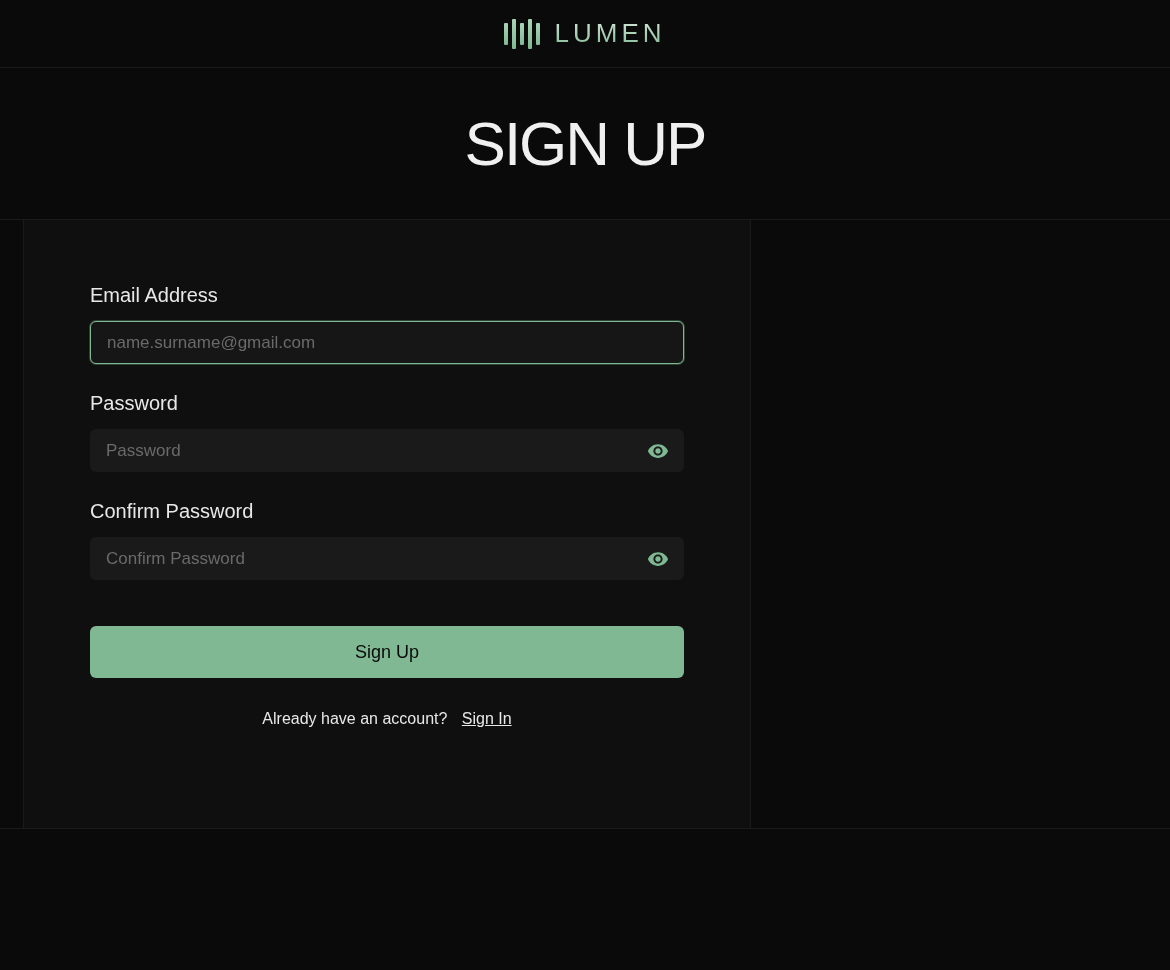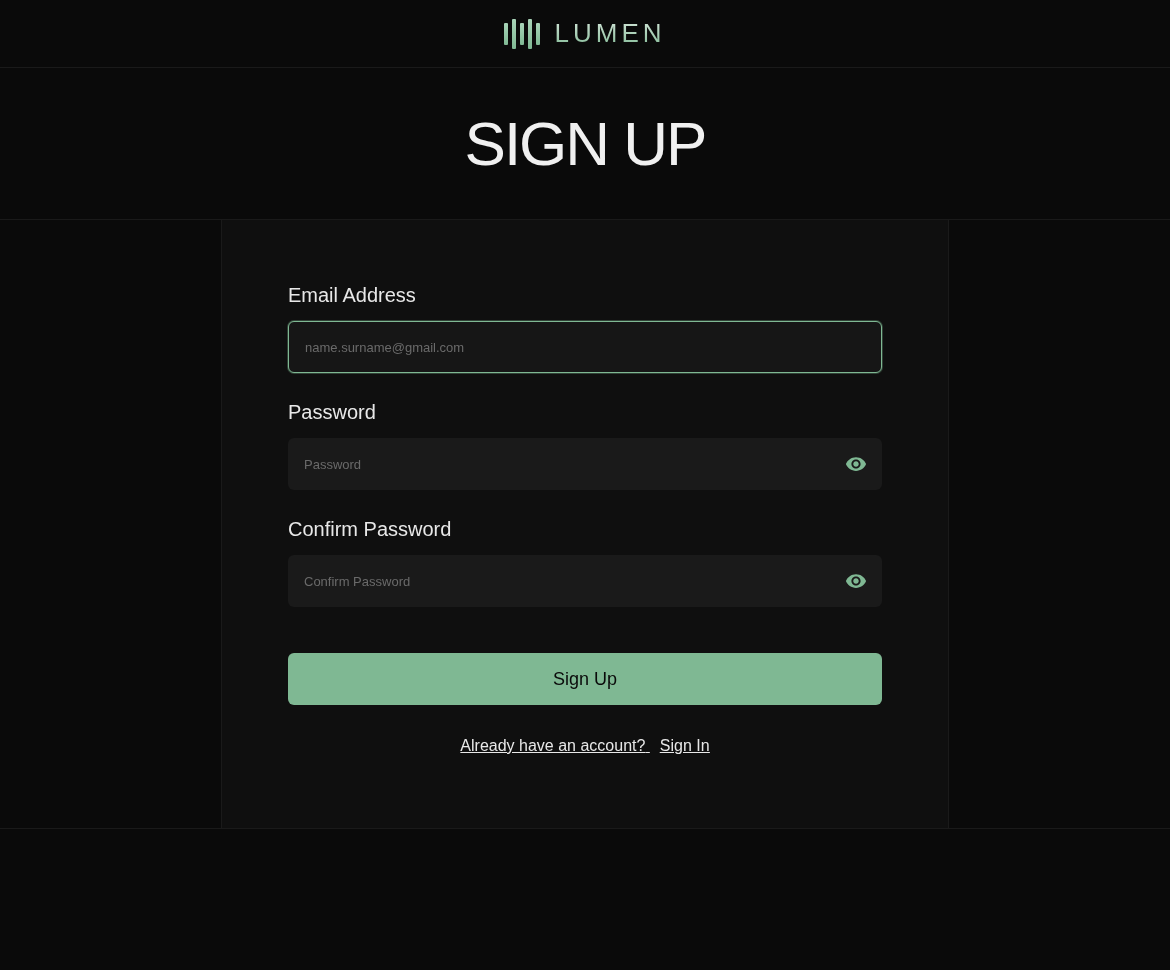--- a/index.html
+++ b/index.html
@@ -70,22 +70,22 @@
 
     .page-title {
       font-size: 62px;
       font-weight: 500;
       letter-spacing: -2px;
       color: #f0f0f0;
     }
 
     .form-section {
       display: flex;
-      justify-content: center;
       height: 608px;
+      padding-left: 23px;
     }
 
     .form-card {
       width: 728px;
       background: #0f0f0f;
       padding: 64px 66px 40px 66px;
       border-left: 1px solid #1a1a1a;
       border-right: 1px solid #1a1a1a;
     }
 
@@ -100,26 +100,26 @@
       color: #e8e8e8;
       margin-bottom: 14px;
     }
 
     .input-wrapper {
       position: relative;
     }
 
     .form-input {
       width: 100%;
-      height: 52px;
+      height: 43px;
       background: #1a1a1a;
       border: none;
       border-radius: 6px;
       padding: 0 16px;
-      font-size: 13px;
+      font-size: 17px;
       color: #e8e8e8;
       outline: none;
     }
 
     .form-input.focused {
       background: #161616;
       border: 1px solid #7fb893;
       box-shadow: 0 0 0 1px rgba(127, 184, 147, 0.3);
     }
 
@@ -161,21 +161,20 @@
       font-size: 18px;
       color: #0a0a0a;
       cursor: pointer;
       margin-top: 18px;
       margin-bottom: 32px;
     }
 
     .bottom-link {
       text-align: center;
       font-size: 16px;
-      text-decoration: underline;
     }
 
     .bottom-link-text {
       color: #e8e8e8;
     }
 
     .bottom-link-anchor {
       color: #e8e8e8;
       text-decoration: underline;
       margin-left: 10px;

